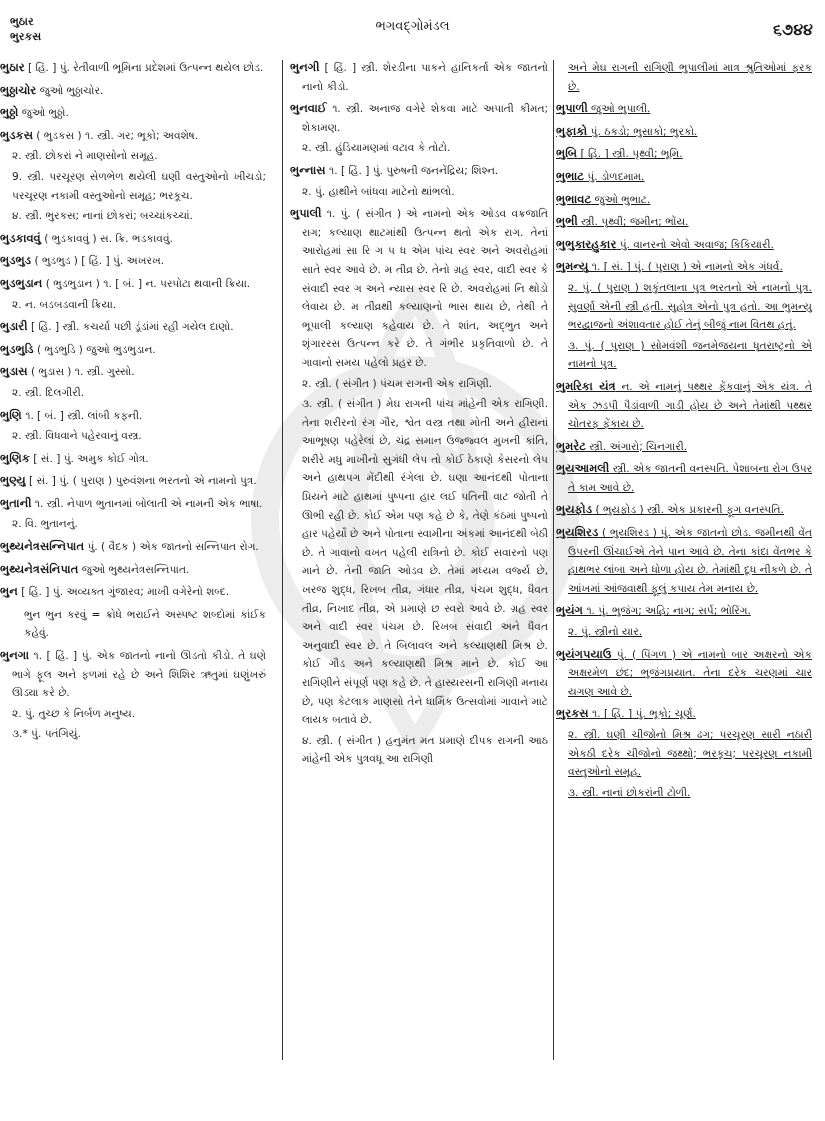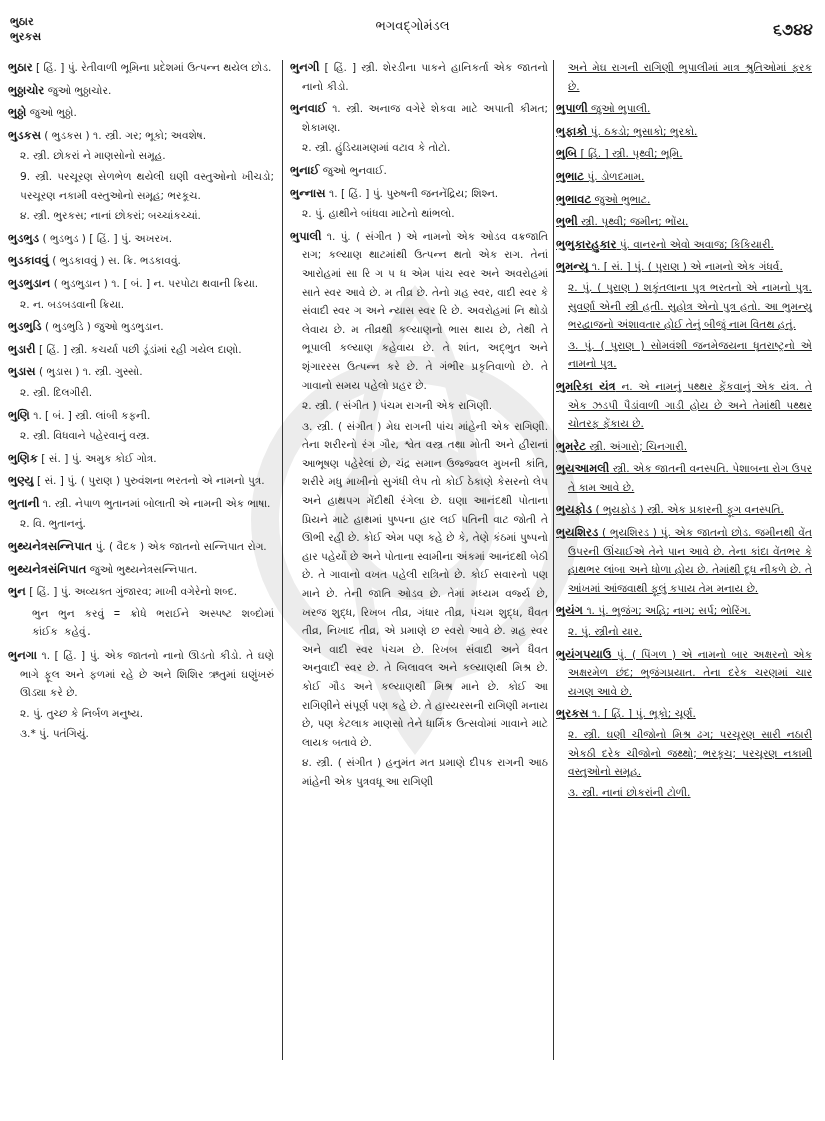--- a/index.html
+++ b/index.html
@@ -15,30 +15,30 @@
     pointer-events: none; opacity: 0.07;
   }
   .header { position: absolute; top: 8px; left: 0; right: 0; height: 40px; }
   .guide { position: absolute; left: 10px; top: 6px; font-size: 11px; line-height: 15px; font-weight: bold; }
   .title { position: absolute; left: 0; right: 0; top: 10px; text-align: center; font-size: 13px; }
   .pageno { position: absolute; right: 12px; top: 12px; font-size: 16px; font-weight: bold; }
   .col {
     position: absolute; top: 58px; font-size: 10.6px; line-height: 18.6px;
     text-align: justify;
   }
-  .col1 { left: 8px; width: 266px; }
+  .col1 { left: 0; width: 266px; }
   .col2 { left: 290px; width: 258px; }
   .col3 { left: 556px; width: 256px; text-decoration: underline; }
   .sep { position: absolute; width: 1px; background: #333; }
   .sep1 { left: 282px; top: 60px; height: 1000px; }
   .sep2 { left: 553px; top: 60px; height: 1000px; }
   .entry { margin: 0 0 4px 0; padding-left: 12px; text-indent: -12px; }
   .entry.cont { padding-left: 12px; text-indent: 0; }
   .entry.sub { padding-left: 12px; text-indent: 0; margin-top: -2px; }
-  .entry.ex { padding-left: 24px; text-indent: 0; font-family: Liberation Mono, monospace; }
+  .entry.ex { padding-left: 24px; text-indent: 0; }
   .hw { font-weight: bold; font-size: 11.5px; }
 </style>
 </head>
 <body>
 
 <div class="page">
 
   <svg class="watermark" viewBox="0 0 330 520">
     <circle cx="165" cy="260" r="150" fill="none" stroke="#000" stroke-width="28"></circle>
     <circle cx="165" cy="260" r="70" fill="none" stroke="#000" stroke-width="20"></circle>
@@ -58,47 +58,46 @@
   <div class="sep sep2"></div>
 
   <div class="col col1">
       <div class="entry"><span class="hw">ભુઠાર</span><span> [ હિં. ] પું. રેતીવાળી ભૂમિના પ્રદેશમાં ઉત્પન્ન થયેલ છોડ.</span></div>
       <div class="entry"><span class="hw">ભુઠ્ઠાચોર</span><span> જુઓ ભુઠ્ઠાચોર.</span></div>
       <div class="entry"><span class="hw">ભુઠ્ઠો</span><span> જુઓ ભુઠ્ઠો.</span></div>
       <div class="entry"><span class="hw">ભુડકસ</span><span> ( ભુડકસ ) ૧. સ્ત્રી. ગર; ભૂકો; અવશેષ.</span></div>
       <div class="entry sub">૨. સ્ત્રી. છોકરાં ને માણસોનો સમૂહ.</div>
       <div class="entry sub">9. સ્ત્રી. પરચૂરણ સેળભેળ થયેલી ઘણી વસ્તુઓનો ખીચડો; પરચૂરણ નકામી વસ્તુઓનો સમૂહ; ભરકૂચ.</div>
       <div class="entry sub">૪. સ્ત્રી. ભુરકસ; નાનાં છોકરાં; બચ્ચાંકચ્ચાં.</div>
+      <div class="entry"><span class="hw">ભુડકાવવું</span><span> ( ભુડકાવવું ) સ. ક્રિ. ભડકાવવું.</span></div>
       <div class="entry"><span class="hw">ભુડભુડ</span><span> ( ભુડભુડ ) [ હિં. ] પું. અખરખ.</span></div>
-      <div class="entry"><span class="hw">ભુડકાવવું</span><span> ( ભુડકાવવું ) સ. ક્રિ. ભડકાવવું.</span></div>
       <div class="entry"><span class="hw">ભુડભુડાન</span><span> ( ભુડભુડાન ) ૧. [ બં. ] ન. પરપોટા થવાની ક્રિયા.</span></div>
       <div class="entry sub">૨. ન. બડબડવાની ક્રિયા.</div>
+      <div class="entry"><span class="hw">ભુડારી</span><span> [ હિં. ] સ્ત્રી. કચર્યા પછી ડૂંડાંમાં રહી ગયેલ દાણો.</span></div>
       <div class="entry"><span class="hw">ભુડભુડિ</span><span> ( ભુડભુડિ ) જુઓ ભુડભુડાન.</span></div>
-      <div class="entry"><span class="hw">ભુડારી</span><span> [ હિં. ] સ્ત્રી. કચર્યા પછી ડૂંડાંમાં રહી ગયેલ દાણો.</span></div>
       <div class="entry"><span class="hw">ભુડાસ</span><span> ( ભુડાસ ) ૧. સ્ત્રી. ગુસ્સો.</span></div>
       <div class="entry sub">૨. સ્ત્રી. દિલગીરી.</div>
       <div class="entry"><span class="hw">ભુણિ</span><span> ૧. [ બં. ] સ્ત્રી. લાંબી કફની.</span></div>
       <div class="entry sub">૨. સ્ત્રી. વિધવાને પહેરવાનું વસ્ત્ર.</div>
       <div class="entry"><span class="hw">ભુણિક</span><span> [ સં. ] પું. અમુક કોઈ ગોત્ર.</span></div>
       <div class="entry"><span class="hw">ભુણ્યુ</span><span> [ સં. ] પું. ( પુરાણ ) પુરુવંશના ભરતનો એ નામનો પુત્ર.</span></div>
       <div class="entry"><span class="hw">ભુતાની</span><span> ૧. સ્ત્રી. નેપાળ ભુતાનમાં બોલાતી એ નામની એક ભાષા.</span></div>
       <div class="entry sub">૨. વિ. ભુતાનનું.</div>
       <div class="entry"><span class="hw">ભુથ્યનેત્રસન્નિપાત</span><span> પું. ( વૈદક ) એક જાતનો સન્નિપાત રોગ.</span></div>
       <div class="entry"><span class="hw">ભુથ્યનેત્રસંનિપાત</span><span> જુઓ ભુથ્યનેત્રસન્નિપાત.</span></div>
       <div class="entry"><span class="hw">ભુન</span><span> [ હિં. ] પું. અવ્યક્ત ગુંજારવ; માખી વગેરેનો શબ્દ.</span></div>
       <div class="entry ex">ભુન ભુન કરવું = ક્રોધે ભરાઈને અસ્પષ્ટ શબ્દોમાં કાંઈક કહેવું.</div>
       <div class="entry"><span class="hw">ભુનગા</span><span> ૧. [ હિં. ] પું. એક જાતનો નાનો ઊડતો કીડો. તે ઘણે ભાગે ફૂલ અને ફળમાં રહે છે અને શિશિર ઋતુમાં ઘણુંખરું ઊડ્યા કરે છે.</span></div>
       <div class="entry sub">૨. પું. તુચ્છ કે નિર્બળ મનુષ્ય.</div>
       <div class="entry sub">૩.* પું. પતંગિયું.</div>
     </div>
   <div class="col col2">
       <div class="entry"><span class="hw">ભુનગી</span><span> [ હિં. ] સ્ત્રી. શેરડીના પાકને હાનિકર્તા એક જાતનો નાનો કીડો.</span></div>
       <div class="entry"><span class="hw">ભુનવાઈ</span><span> ૧. સ્ત્રી. અનાજ વગેરે શેકવા માટે અપાતી કીમત; શેકામણ.</span></div>
       <div class="entry sub">૨. સ્ત્રી. હુંડિયામણમાં વટાવ કે તોટો.</div>
-      <div class="entry"><span class="hw">ભુનાઈ</span><span> જુઓ ભુનવાઈ.</span></div>
       <div class="entry"><span class="hw">ભુન્નાસ</span><span> ૧. [ હિં. ] પું. પુરુષની જનનેંદ્રિય; શિશ્ન.</span></div>
       <div class="entry sub">૨. પું. હાથીને બાંધવા માટેનો થાંભલો.</div>
       <div class="entry"><span class="hw">ભુપાલી</span><span> ૧. પું. ( સંગીત ) એ નામનો એક ઓડવ વક્રજાતિ રાગ; કલ્યાણ થાટમાંથી ઉત્પન્ન થતો એક રાગ. તેનાં આરોહમાં સા રિ ગ પ ધ એમ પાંચ સ્વર અને અવરોહમાં સાતે સ્વર આવે છે. મ તીવ્ર છે. તેનો ગ્રહ સ્વર, વાદી સ્વર કે સંવાદી સ્વર ગ અને ન્યાસ સ્વર રિ છે. અવરોહમાં નિ થોડો લેવાય છે. મ તીવ્રથી કલ્યાણનો ભાસ થાય છે, તેથી તે ભૂપાલી કલ્યાણ કહેવાય છે. તે શાંત, અદ્ભુત અને શૃંગારરસ ઉત્પન્ન કરે છે. તે ગંભીર પ્રકૃતિવાળો છે. તે ગાવાનો સમય પહેલો પ્રહર છે.</span></div>
       <div class="entry sub">૨. સ્ત્રી. ( સંગીત ) પંચમ રાગની એક રાગિણી.</div>
       <div class="entry sub">૩. સ્ત્રી. ( સંગીત ) મેઘ રાગની પાંચ માંહેની એક રાગિણી. તેના શરીરનો રંગ ગૌર, શ્વેત વસ્ત્ર તથા મોતી અને હીરાનાં આભૂષણ પહેરેલાં છે, ચંદ્ર સમાન ઉજ્જ્વલ મુખની કાંતિ, શરીરે મધુ માખીનો સુગંધી લેપ તો કોઈ ઠેકાણે કેસરનો લેપ અને હાથપગ મેંદીથી રંગેલા છે. ઘણા આનંદથી પોતાના પ્રિયને માટે હાથમાં પુષ્પના હાર લઈ પતિની વાટ જોતી તે ઊભી રહી છે. કોઈ એમ પણ કહે છે કે, તેણે કંઠમાં પુષ્પનો હાર પહેર્યો છે અને પોતાના સ્વામીના અંકમાં આનંદથી બેઠી છે. તે ગાવાનો વખત પહેલી રાત્રિનો છે. કોઈ સવારનો પણ માને છે. તેની જાતિ ઓડવ છે. તેમાં મધ્યમ વર્જ્ય છે, ખરજ શુદ્ધ, રિખબ તીવ્ર, ગંધાર તીવ્ર, પંચમ શુદ્ધ, ધૈવત તીવ્ર, નિખાદ તીવ્ર, એ પ્રમાણે છ સ્વરો આવે છે. ગ્રહ સ્વર અને વાદી સ્વર પંચમ છે. રિખબ સંવાદી અને ધૈવત અનુવાદી સ્વર છે. તે બિલાવલ અને કલ્યાણથી મિશ્ર છે. કોઈ ગૌડ અને કલ્યાણથી મિશ્ર માને છે. કોઈ આ રાગિણીને સંપૂર્ણ પણ કહે છે. તે હાસ્યરસની રાગિણી મનાય છે, પણ કેટલાક માણસો તેને ધાર્મિક ઉત્સવોમાં ગાવાને માટે લાયક બતાવે છે.</div>
       <div class="entry sub">૪. સ્ત્રી. ( સંગીત ) હનુમંત મત પ્રમાણે દીપક રાગની આઠ માંહેની એક પુત્રવધૂ આ રાગિણી</div>
     </div>
   <div class="col col3">
       <div class="entry cont">અને મેઘ રાગની રાગિણી ભુપાલીમાં માત્ર શ્રુતિઓમાં ફરક છે.</div>
       <div class="entry"><span class="hw">ભુપાળી</span><span> જુઓ ભુપાલી.</span></div>

